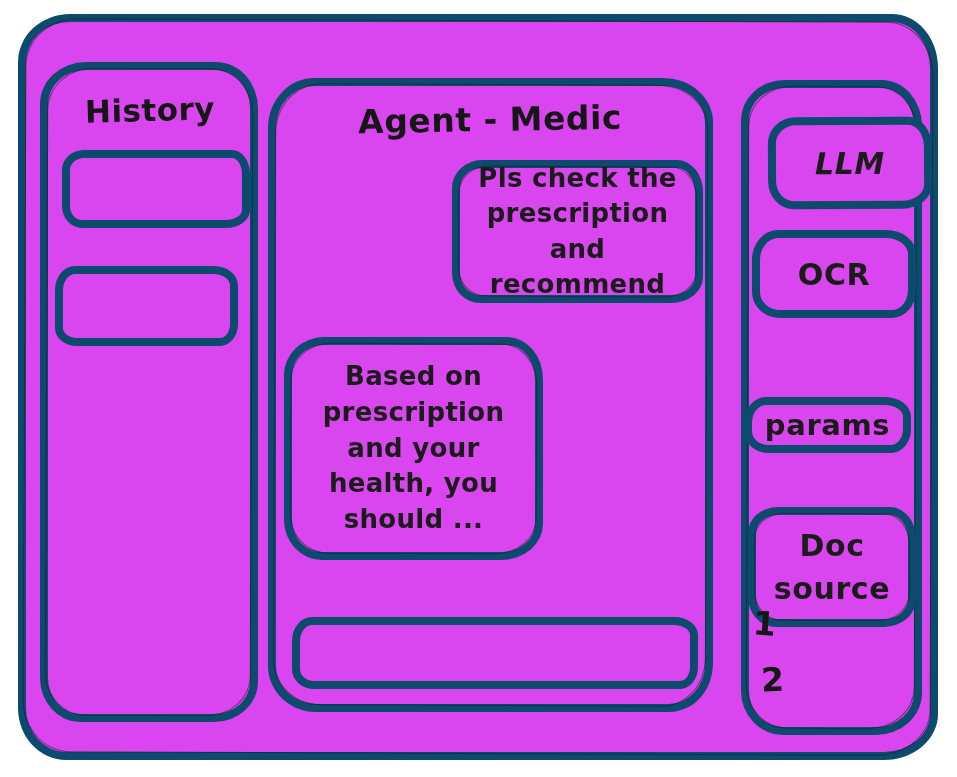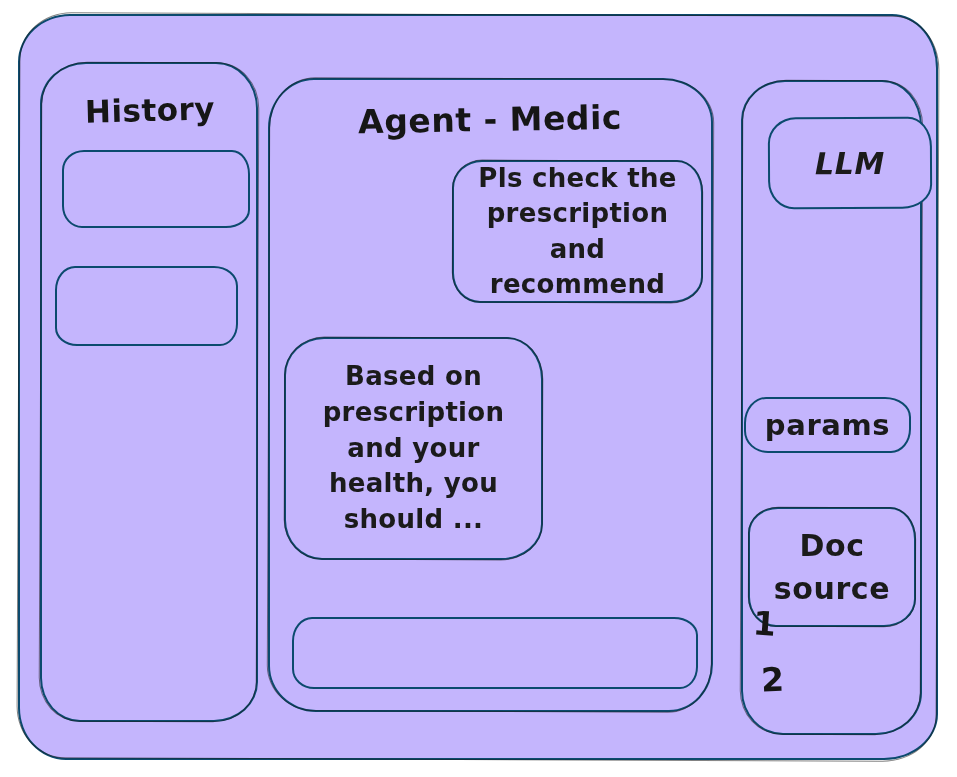--- a/index.html
+++ b/index.html
@@ -12,22 +12,22 @@
   .canvas {
     position: relative;
     width: 957px;
     height: 777px;
     background: #ffffff;
     overflow: hidden;
   }
   
   .sketch {
     position: absolute;
-    background: #c4b5fd;
-    border: 2px solid #0c4a6e;
+    background: #d946ef;
+    border: 8px solid #0c4a6e;
   }
   .dbl::after {
     content: "";
     position: absolute;
     inset: -2px;
     border: 1.4px solid rgba(27,27,27,0.55);
     border-radius: inherit;
     transform: rotate(0.25deg);
     pointer-events: none;
   }
@@ -169,20 +169,23 @@
   </div>
 
   <input class="sketch chat-input" type="text" placeholder="" style="">
 
   <div class="sketch dbl tools-panel"></div>
 
   <div class="sketch center-flex tool-btn llm-btn">
     <span class="lbl">LLM</span>
   </div>
 
+  <div class="sketch center-flex tool-btn ocr-btn">
+    <span>OCR</span>
+  </div>
 
   <div class="sketch center-flex tool-btn params-btn">
     <span>params</span>
   </div>
 
   <div class="sketch dbl center-flex tool-btn doc-btn">
     <span>Doc source</span>
   </div>
 
   <div class="txt doc-item doc-item-1">1</div>

